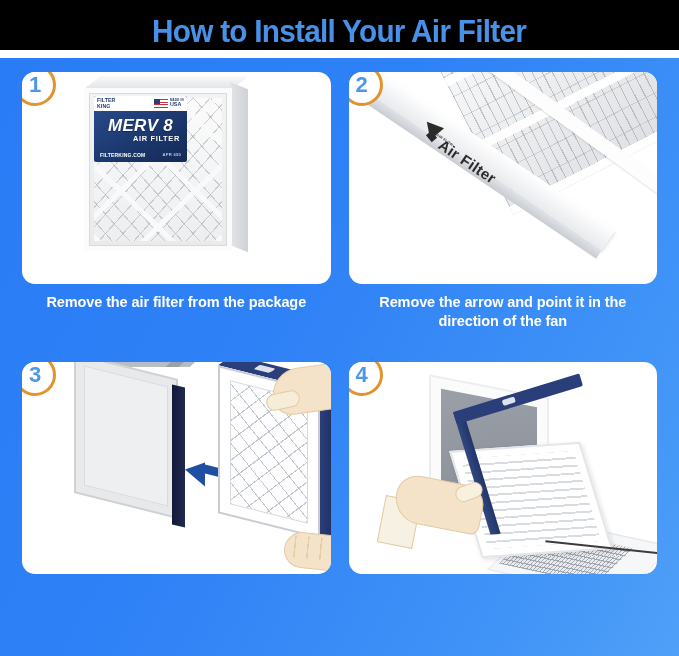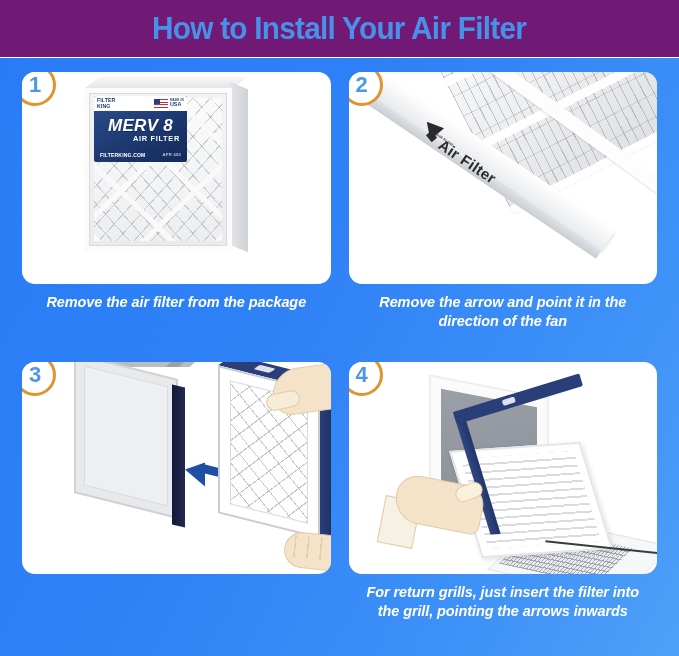--- a/index.html
+++ b/index.html
@@ -18,24 +18,24 @@
     width: 679px;
     height: 656px;
     overflow: hidden;
   }
 
   
   .title-bar {
     position: absolute;
     left: 0; top: 0;
     width: 679px;
-    height: 57px;
-    background: #701a75;
+    height: 50px;
+    background: #000000;
     display: flex;
-    align-items: center;
+    align-items: flex-end;
     justify-content: center;
   }
   .title-text {
     font-size: 32px;
     font-weight: bold;
     color: #4791e8;
     letter-spacing: -0.8px;
     transform: scaleX(0.93);
     white-space: nowrap;
     font-family: "Liberation Sans", sans-serif;
@@ -106,21 +106,20 @@
   .caption {
     margin-top: 9px;
     text-align: center;
     color: #ffffff;
     font-size: 14.5px;
     font-weight: bold;
     line-height: 1.33;
     letter-spacing: -0.1px;
     padding: 0 10px;
     font-family: "Liberation Sans", sans-serif;
-    font-style: italic;
   }
 
   
   .art { position: absolute; inset: 0; }
 
   .p1-filter {
     position: absolute;
     left: 58px; top: 10px;
     width: 170px; height: 175px;
   }
@@ -676,17 +675,16 @@
 
           <div class="p4-hand-cuff"></div>
           <div class="p4-hand"></div>
           <div class="p4-finger"></div>
         </div>
 
         <div class="badge">
           <span>4</span>
         </div>
       </div>
-      <div class="caption">For return grills, just insert the filter into the grill, pointing the arrows inwards</div>
     </div>
 
   </div>
 </div>
 
 </body></html>

